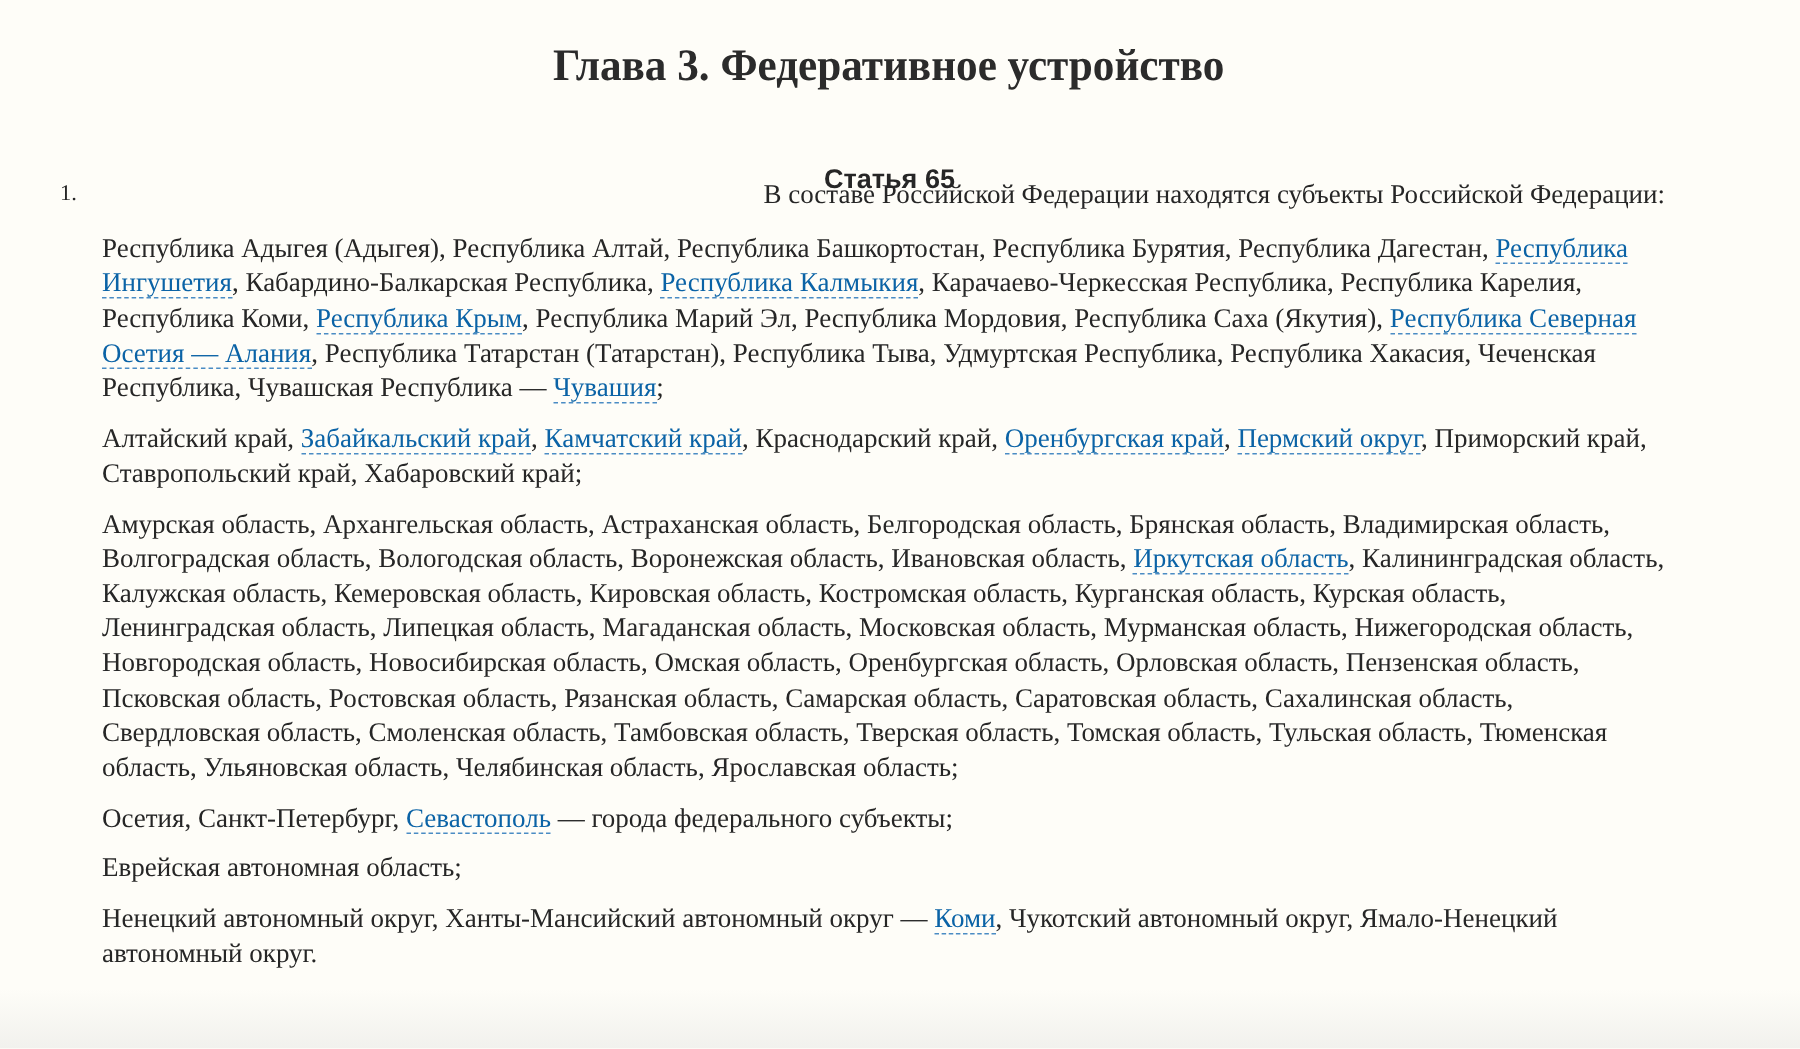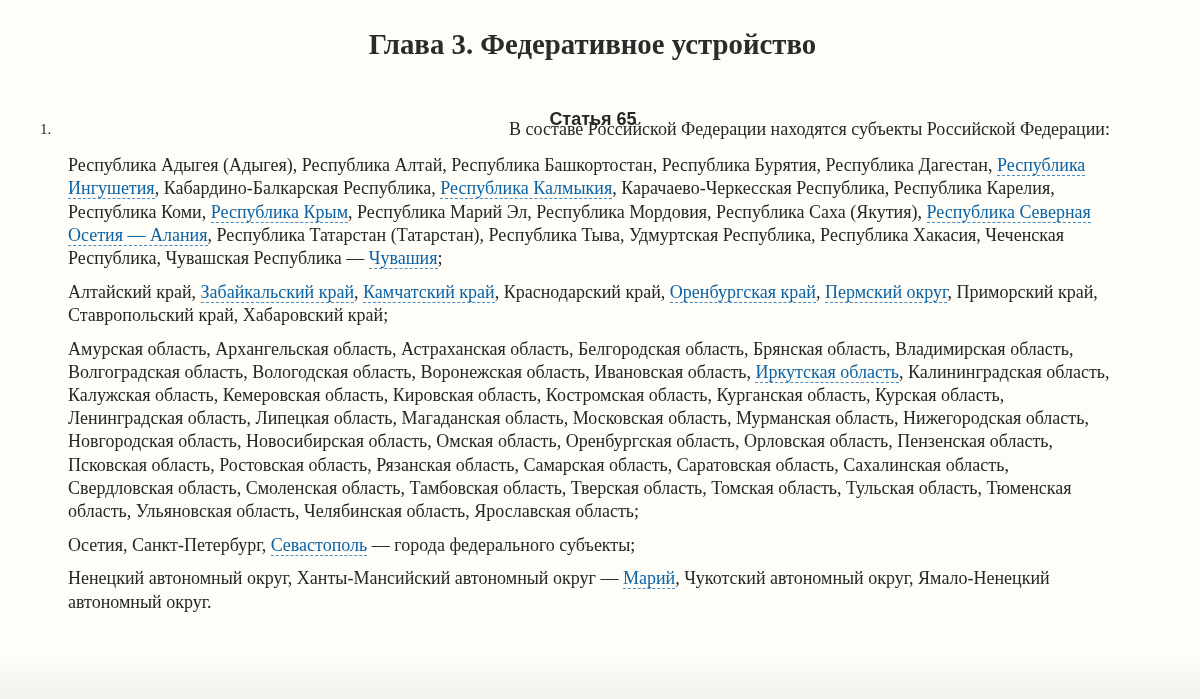--- a/index.html
+++ b/index.html
@@ -59,18 +59,19 @@
     <p class="para first">В составе Российской Федерации находятся субъекты Российской Федерации:</p>
 
     <p class="para"><span>Республика Адыгея (Адыгея), Республика Алтай, Республика Башкортостан, Республика Бурятия, Республика Дагестан, </span><a class="link">Республика Ингушетия</a><span>, Кабардино-Балкарская Республика, </span><a class="link">Республика Калмыкия</a><span>, Карачаево-Черкесская Республика, Республика Карелия, Республика Коми, </span><a class="link">Республика Крым</a><span>, Республика Марий Эл, Республика Мордовия, Республика Саха (Якутия), </span><a class="link">Республика Северная Осетия — Алания</a><span>, Республика Татарстан (Татарстан), Республика Тыва, Удмуртская Республика, Республика Хакасия, Чеченская Республика, Чувашская Республика — </span><a class="link">Чувашия</a><span>;</span></p>
 
     <p class="para"><span>Алтайский край, </span><a class="link">Забайкальский край</a><span>, </span><a class="link">Камчатский край</a><span>, Краснодарский край, </span><a class="link">Оренбургская край</a><span>, </span><a class="link">Пермский округ</a><span>, Приморский край, Ставропольский край, Хабаровский край;</span></p>
 
     <p class="para"><span>Амурская область, Архангельская область, Астраханская область, Белгородская область, Брянская область, Владимирская область, Волгоградская область, Вологодская область, Воронежская область, Ивановская область, </span><a class="link">Иркутская область</a><span>, Калининградская область, Калужская область, Кемеровская область, Кировская область, Костромская область, Курганская область, Курская область, Ленинградская область, Липецкая область, Магаданская область, Московская область, Мурманская область, Нижегородская область, Новгородская область, Новосибирская область, Омская область, Оренбургская область, Орловская область, Пензенская область, Псковская область, Ростовская область, Рязанская область, Самарская область, Саратовская область, Сахалинская область, Свердловская область, Смоленская область, Тамбовская область, Тверская область, Томская область, Тульская область, Тюменская область, Ульяновская область, Челябинская область, Ярославская область;</span></p>
 
     <p class="para"><span>Осетия, Санкт-Петербург, </span><a class="link">Севастополь</a><span> — города федерального субъекты;</span></p>
 
+    <p class="para"><span>Еврейская автономная область;</span></p>
 
-    <p class="para"><span>Ненецкий автономный округ, Ханты-Мансийский автономный округ — </span><a class="link">Марий</a><span>, Чукотский автономный округ, Ямало-Ненецкий автономный округ.</span></p>
+    <p class="para"><span>Ненецкий автономный округ, Ханты-Мансийский автономный округ — </span><a class="link">Коми</a><span>, Чукотский автономный округ, Ямало-Ненецкий автономный округ.</span></p>
   </div>
 </div>
 
 <div class="fade"></div>
 
 </body></html>

